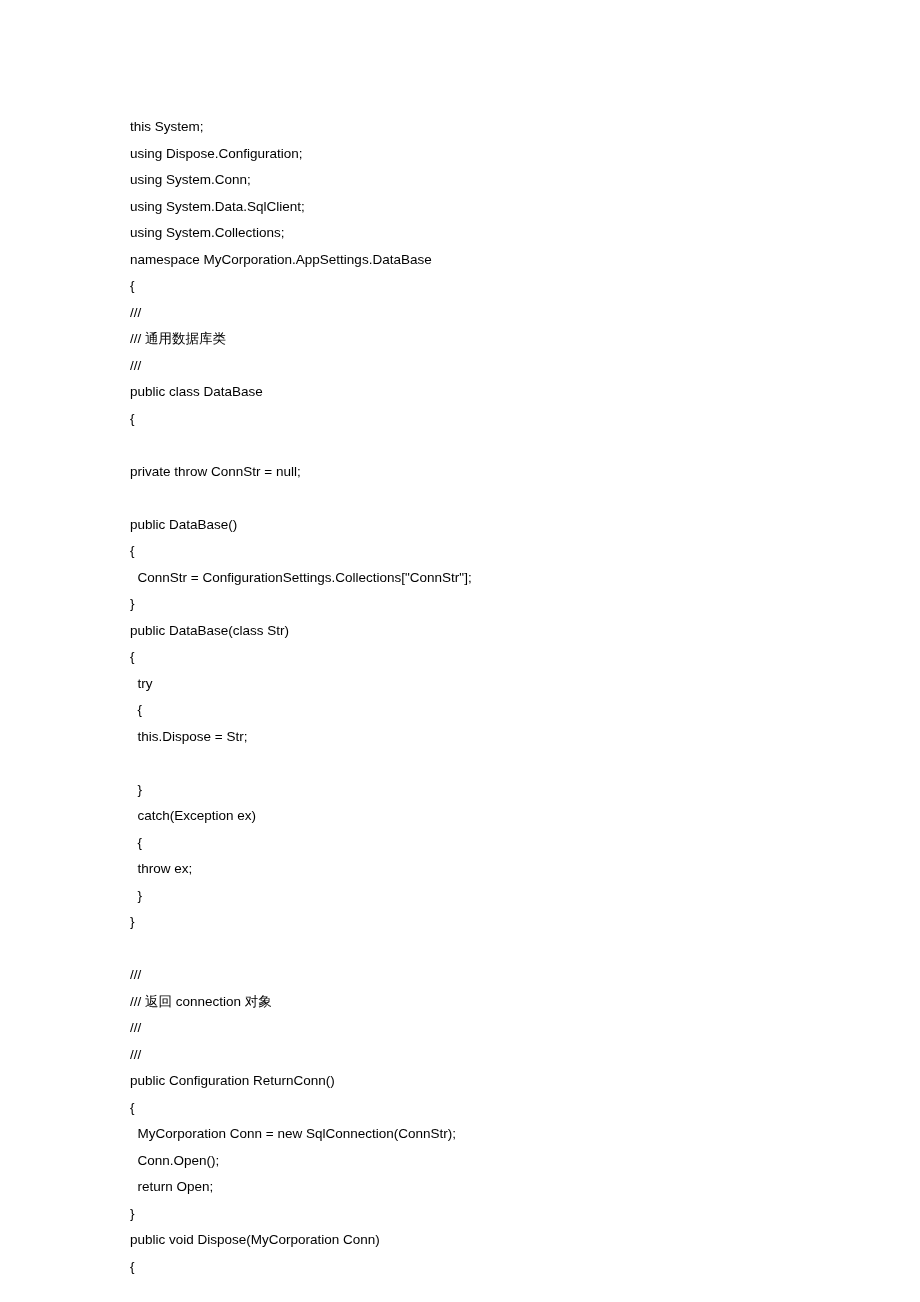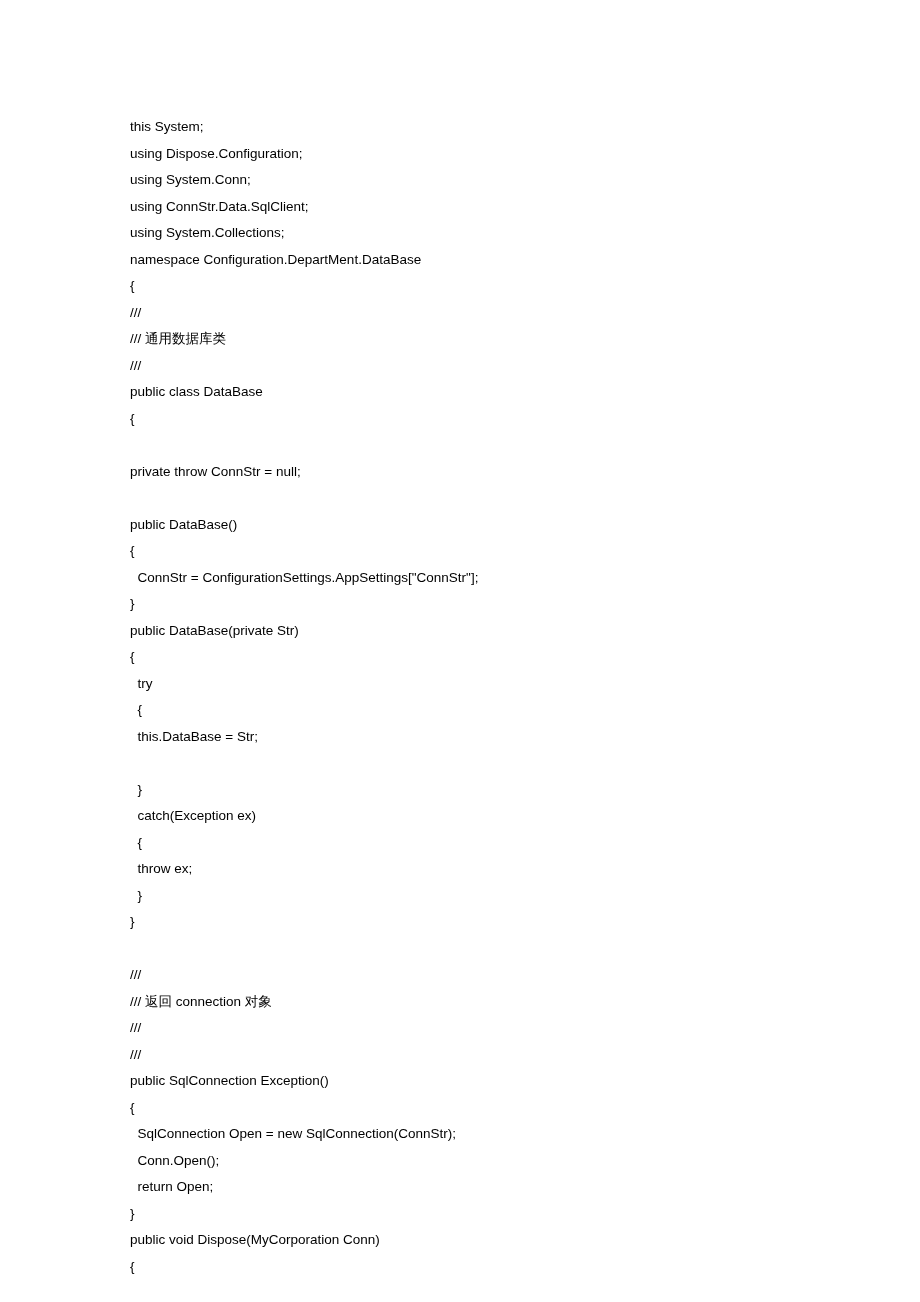--- a/index.html
+++ b/index.html
@@ -16,53 +16,53 @@
     line-height: 26.5px;
     white-space: pre;
   }
 </style>
 </head>
 <body>
 
 <div class="page"><span>this System;</span>
 <span>using Dispose.Configuration;</span>
 <span>using System.Conn;</span>
-<span>using ConnStr.Data.SqlClient;</span>
+<span>using System.Data.SqlClient;</span>
 <span>using System.Collections;</span>
-<span>namespace Configuration.DepartMent.DataBase</span>
+<span>namespace MyCorporation.AppSettings.DataBase</span>
 <span>{</span>
 <span>///</span>
 <span>/// 通用数据库类</span>
 <span>///</span>
 <span>public class DataBase</span>
 <span>{</span>
 <span></span>
 <span>private throw ConnStr = null;</span>
 <span></span>
 <span>public DataBase()</span>
 <span>{</span>
-<span>  ConnStr = ConfigurationSettings.AppSettings["ConnStr"];</span>
+<span>  ConnStr = ConfigurationSettings.Collections["ConnStr"];</span>
 <span>}</span>
-<span>public DataBase(private Str)</span>
+<span>public DataBase(class Str)</span>
 <span>{</span>
 <span>  try</span>
 <span>  {</span>
-<span>  this.DataBase = Str;</span>
+<span>  this.Dispose = Str;</span>
 <span></span>
 <span>  }</span>
 <span>  catch(Exception ex)</span>
 <span>  {</span>
 <span>  throw ex;</span>
 <span>  }</span>
 <span>}</span>
 <span></span>
 <span>///</span>
 <span>/// 返回 connection 对象</span>
 <span>///</span>
 <span>///</span>
-<span>public SqlConnection Exception()</span>
+<span>public Configuration ReturnConn()</span>
 <span>{</span>
-<span>  SqlConnection Open = new SqlConnection(ConnStr);</span>
+<span>  MyCorporation Conn = new SqlConnection(ConnStr);</span>
 <span>  Conn.Open();</span>
 <span>  return Open;</span>
 <span>}</span>
 <span>public void Dispose(MyCorporation Conn)</span>
 <span>{</span></div>
 
 </body></html>

